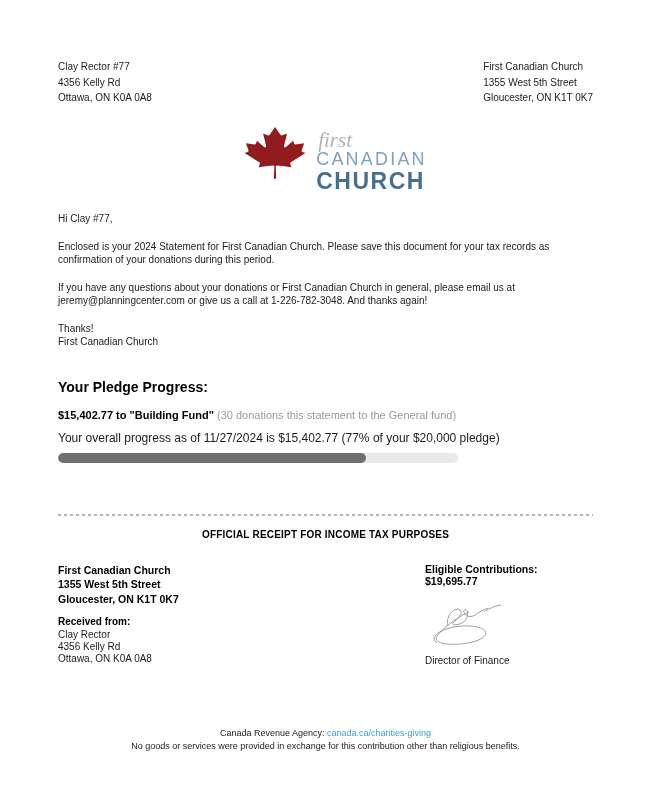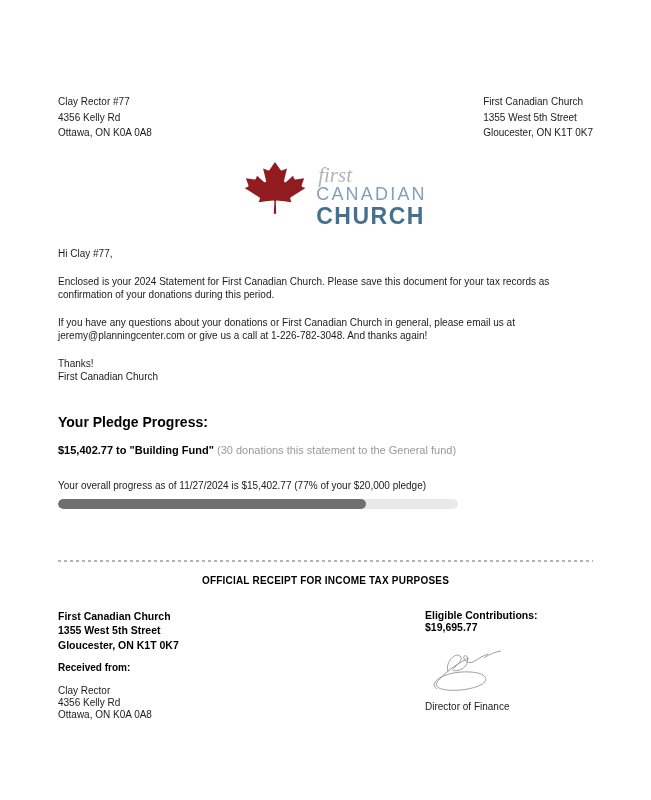--- a/index.html
+++ b/index.html
@@ -1,20 +1,20 @@
 <!DOCTYPE html>
 <html><head>
 <meta charset="utf-8">
 <style>
   html, body { margin:0; padding:0; background:#ffffff; }
   .page {
     position: relative;
     width: 651px; height: 800px;
     box-sizing: border-box;
-    padding: 94px 58px 0 58px;
+    padding: 59px 58px 0 58px;
     background: #fff;
     font-family: "Liberation Sans", "DejaVu Sans", sans-serif;
     color: #1b1b1b;
     overflow: hidden;
   }
   
   .header-row { display: flex; justify-content: space-between; }
   .addr { font-size: 10px; line-height: 15.5px; white-space: pre-line; }
   
   .logo-row { margin-top: 19px; display: flex; justify-content: center; transform: translateX(9px); height: 76px; }
@@ -24,33 +24,33 @@
   .logo-canadian { font-size: 18px; letter-spacing: 2.2px; color: #80a0bc; line-height: 21px; }
   .logo-church { font-size: 23px; font-weight: 700; letter-spacing: 1.5px; color: #45708f; line-height: 22px; }
   
   .letter { margin-top: 11px; font-size: 10px; line-height: 13px; color: #1b1b1b; }
   .letter p { margin: 0 0 15px 0; white-space: pre-line; }
   
   .pledge-heading { margin: 31px 0 0 0; font-size: 14px; font-weight: 700; color: #000; }
   .amount-line { margin-top: 14px; font-size: 11px; }
   .amount-bold { font-weight: 700; color: #000; }
   .amount-note { color: #9a9a9a; }
-  .progress-line { margin-top: 24px; font-size: 10px; }
+  .progress-line { margin-top: 10px; font-size: 12px; }
   .bar { margin-top: 8px; width: 400px; height: 10px; border-radius: 5px; background: #e9e9e9; overflow: hidden; }
   .bar-fill { height: 100%; border-radius: 5px; background: #6f6f6f; }
   
   .divider { margin-top: 51px; height: 2px; background: repeating-linear-gradient(90deg, #b3b3b3 0 3px, transparent 3px 6px); }
   .receipt-heading { margin-top: 13px; text-align: center; font-size: 10px; font-weight: 700; color: #000; letter-spacing: .2px; }
   .receipt-cols { display: flex; margin-top: 23px; }
   .col-left { flex: 1; }
   .col-right { width: 168px; }
   .org-lines { font-weight: 700; font-size: 10.5px; line-height: 14.5px; white-space: pre-line; color: #000; }
   .reg-line { font-size: 10px; line-height: 14px; margin-top: 1px; }
   .received-label { font-weight: 700; font-size: 10px; margin-top: 10px; color: #000; }
-  .received-lines { font-size: 10px; line-height: 12px; margin-top: 12px; white-space: pre-line; }
+  .received-lines { font-size: 10px; line-height: 12px; margin-top: 2px; white-space: pre-line; }
   .elig-label { font-weight: 700; font-size: 10.5px; color: #000; }
   .elig-lines { margin-top: 7px; font-size: 10px; line-height: 13px; white-space: pre-line; }
   .signature { margin: 14px 0 0 2px; }
   .sig-title { font-size: 10px; margin-top: 2px; }
   
   .footer { position: absolute; left: 58px; right: 58px; top: 727px; text-align: center; font-size: 9px; line-height: 13px; color: #1b1b1b; }
   .cra-link { color: #3b9edb; text-decoration: none; cursor: pointer; }
 </style>
 </head>
 <body>
@@ -119,14 +119,18 @@
             <path d="M12 52 C 2 46, 16 35, 36 32 C 60 29, 76 34, 73 42 C 70 50, 46 55, 28 54 C 14 53, 8 49, 14 42 C 24 30, 42 18, 52 14"></path>
             <path d="M26 30 C 23 18, 35 7, 41 11 C 47 15, 37 23, 33 27 C 29 31, 41 31, 47 25 C 53 19, 51 9, 47 11 C 43 14, 51 23, 59 18 C 65 14, 70 11, 76 9"></path>
             <path d="M72 13 C 78 9, 86 6, 92 5"></path>
           </g>
         </svg>
         <div class="sig-title">Director of Finance</div>
       </div>
     </div>
   </div>
 
+  <div class="footer">
+    <div><span>Canada Revenue Agency: </span><a class="cra-link">canada.ca/charities-giving</a></div>
+    <div>No goods or services were provided in exchange for this contribution other than religious benefits.</div>
+  </div>
 
 </div>
 
 </body></html>

